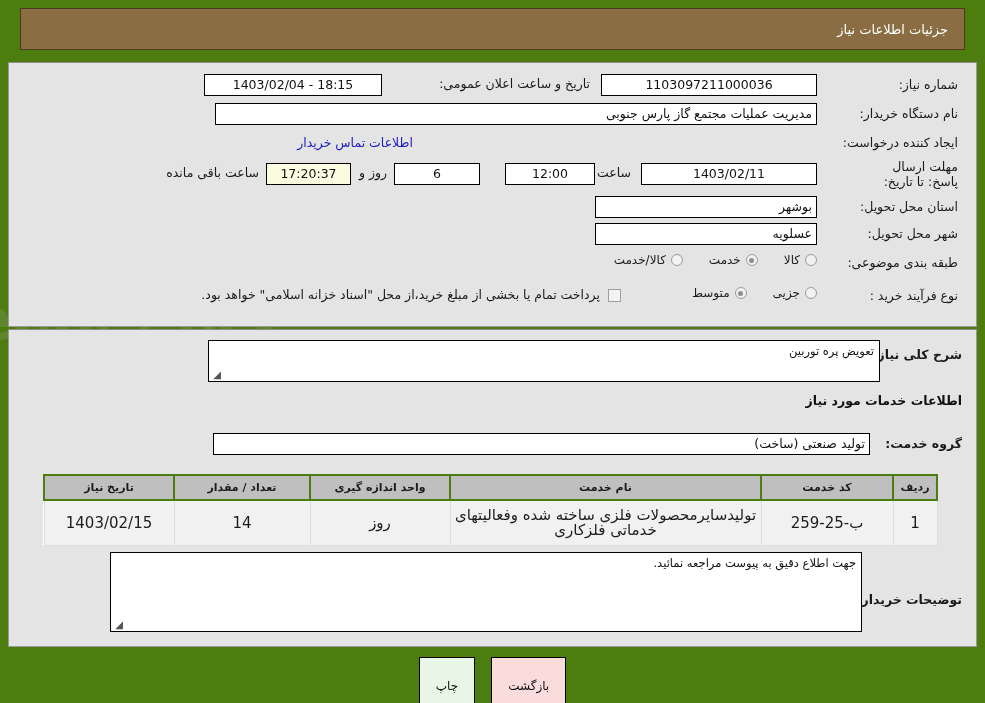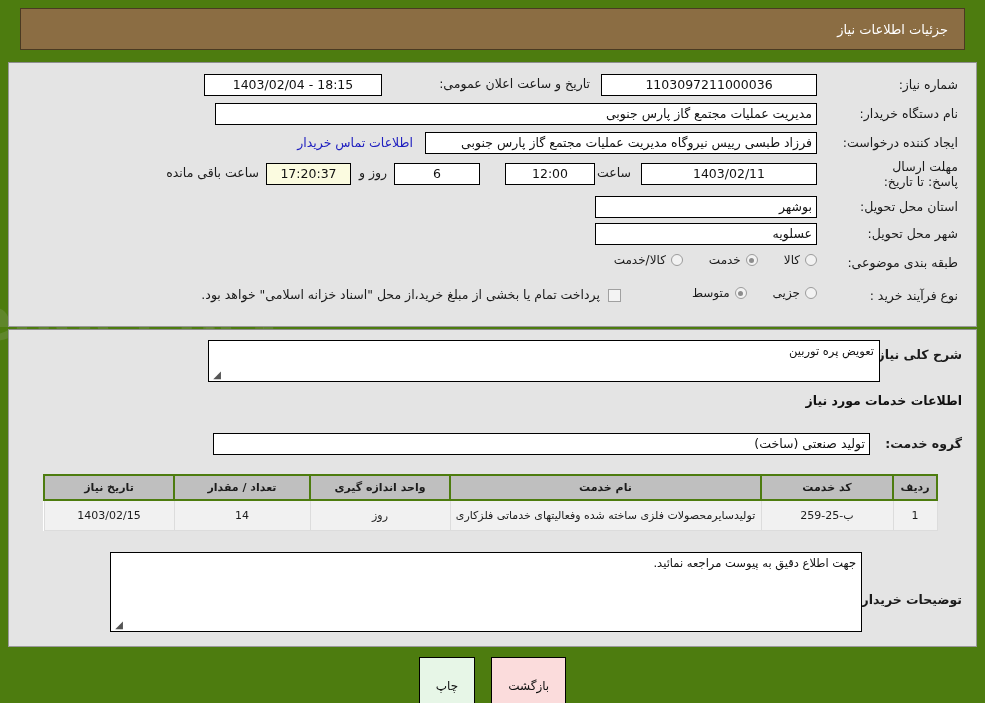--- a/index.html
+++ b/index.html
@@ -191,21 +191,21 @@
     font-weight: bold;
     font-size: 11px;
     padding: 5px 3px;
     text-align: center;
     white-space: nowrap;
   }
   table.grid td {
     background: #f1f1f1;
     border: 1px solid #dcdcdc;
     color: #1c1c1c;
-    font-size: 11px;
+    font-size: 15px;
     padding: 7px 4px;
     text-align: center;
     line-height: 15px;
   }
 
   
   .btn {
     border: 1px solid #000000;
     font-size: 12px;
     color: #111111;
@@ -250,21 +250,20 @@
     <div class="labelcol" style="top:225px;">نوع فرآیند خرید :</div>
 
     <div class="fld center" style="position:absolute; right:159px; top:11px; width:216px;">1103097211000036</div>
 
     <div class="lbl" style="position:absolute; right:386px; top:13px;">تاریخ و ساعت اعلان عمومی:</div>
 
     <div class="fld center" style="position:absolute; right:594px; top:11px; width:178px;">18:15 - 1403/02/04</div>
 
     <div class="fld right" style="position:absolute; right:159px; top:40px; width:602px;">مدیریت عملیات مجتمع گاز پارس جنوبی</div>
 
-    <div class="fld right" style="position:absolute; right:159px; top:69px; width:392px;">فرزاد طبسی رییس نیروگاه مدیریت عملیات مجتمع گاز پارس جنوبی</div>
 
     <a class="link" style="position:absolute; right:563px; top:72px;">اطلاعات تماس خریدار</a>
 
     <div class="fld center" style="position:absolute; right:159px; top:100px; width:176px;margin-left:28px;">1403/02/11</div>
 
     <div class="lbl" style="position:absolute; right:345px; top:102px;">ساعت</div>
 
     <div class="fld center" style="position:absolute; right:381px; top:100px; width:90px;">12:00</div>
 
     <div class="fld center" style="position:absolute; right:496px; top:100px; width:86px;">6</div>

